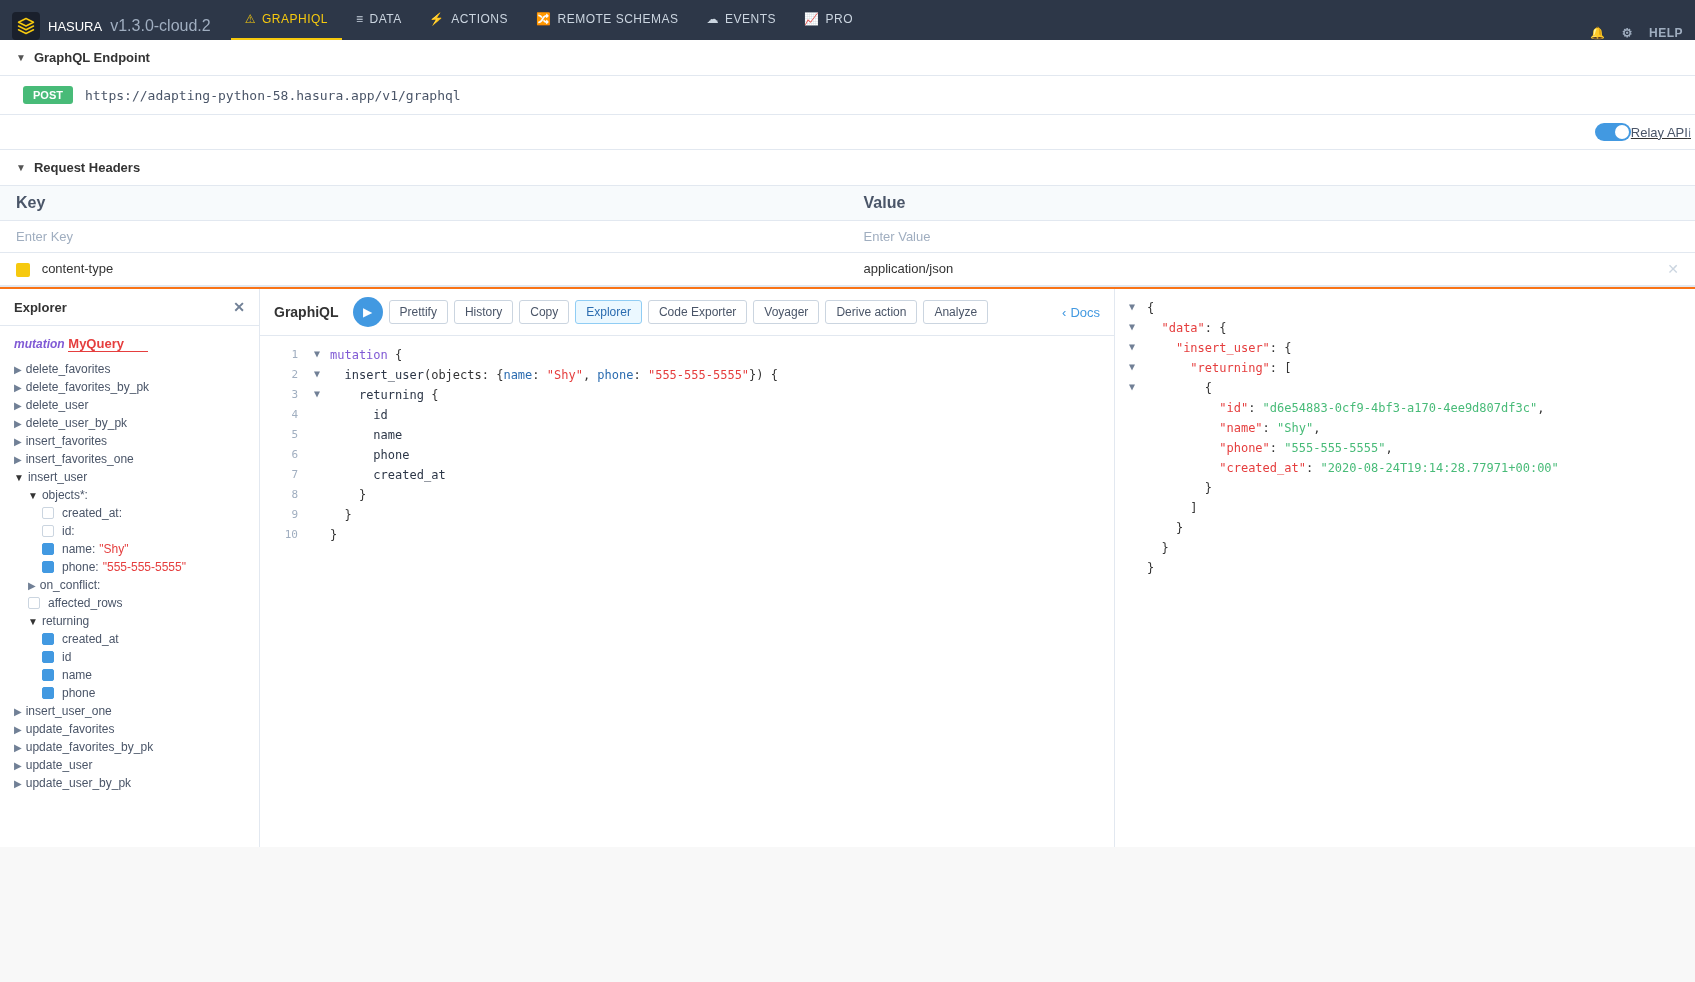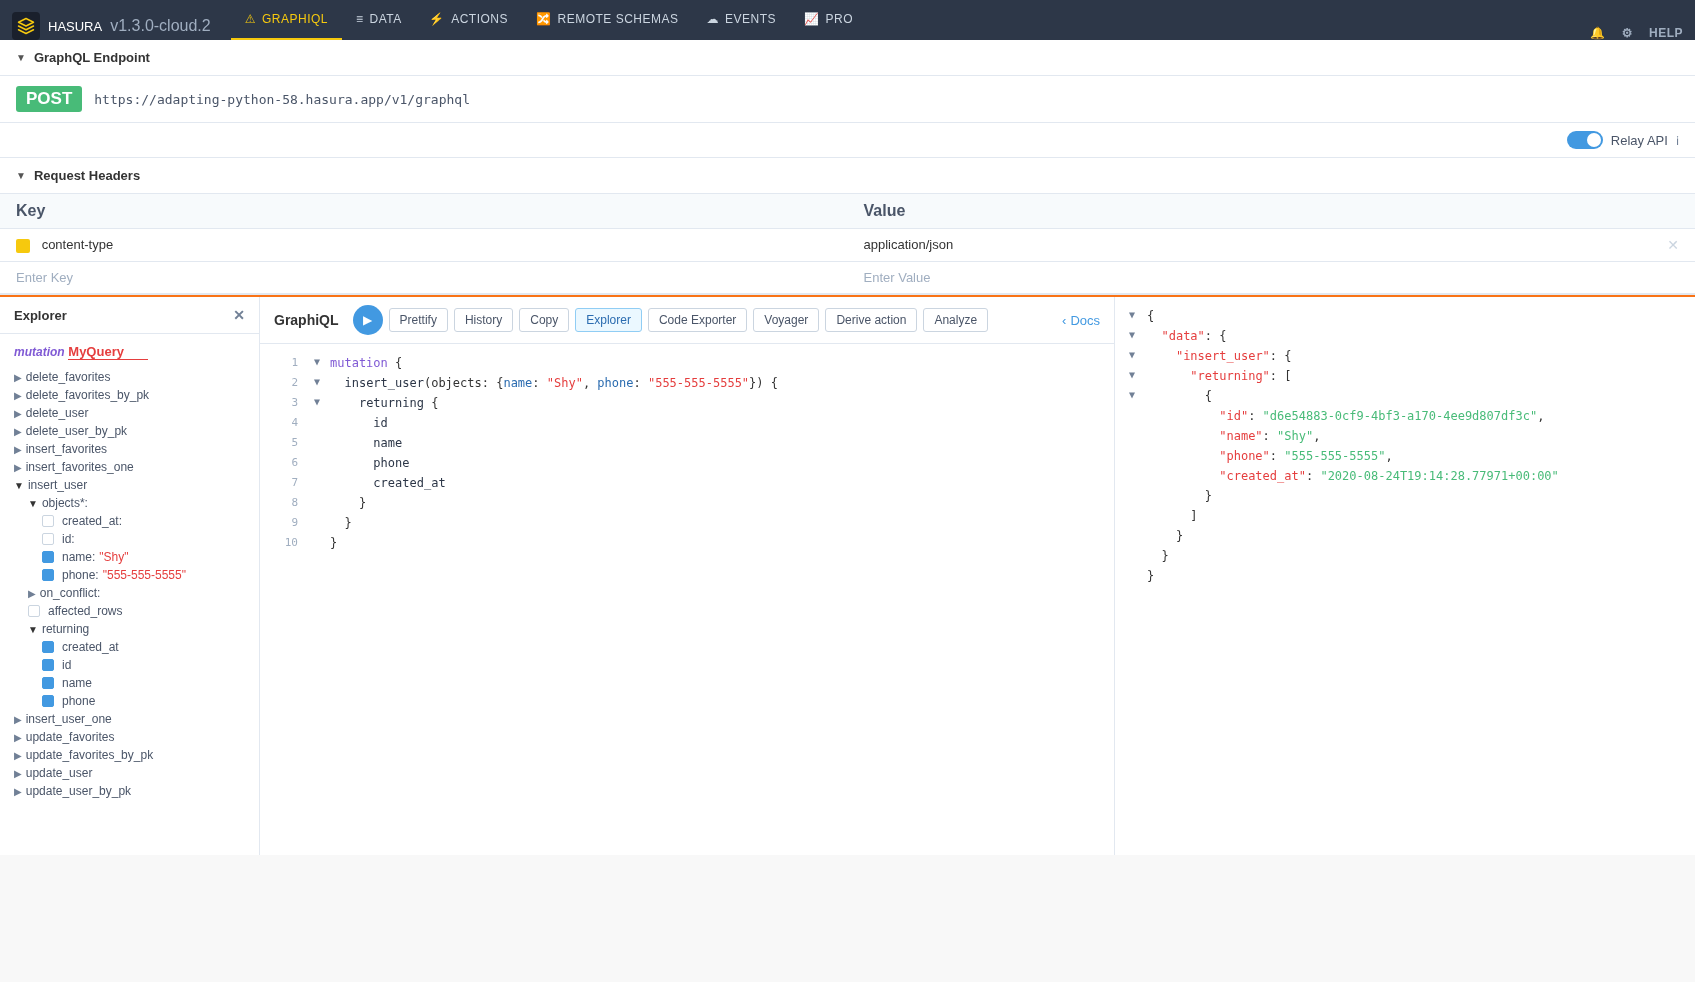--- a/index.html
+++ b/index.html
@@ -91,39 +91,40 @@
       display: flex;
       align-items: center;
       padding: 10px 16px;
       gap: 12px;
       background: #fff;
       border-bottom: 1px solid #e2e8f0;
     }
     .method-badge {
       background: #48bb78;
       color: #fff;
-      font-size: 17px;
+      font-size: 11px;
       font-weight: 700;
       padding: 3px 10px;
       border-radius: 3px;
+      margin-left: 7px;
     }
     .endpoint-url {
       font-size: 13px;
       color: #4a5568;
       font-family: monospace;
     }
 
     .relay-row {
       display: flex;
       align-items: center;
       justify-content: flex-end;
-      padding: 8px 16px;
-      gap: 8px;
+      padding: 8px 4px;
       background: #fff;
       border-bottom: 1px solid #e2e8f0;
+      text-decoration: underline;
     }
     .toggle {
       width: 36px;
       height: 18px;
       background: #4299e1;
       border-radius: 9px;
       position: relative;
       cursor: pointer;
     }
     .toggle::after {
@@ -424,34 +425,34 @@
     <table class="headers-table">
       <thead>
         <tr>
           <th style="width:50%">Key</th>
           <th style="width:50%">Value</th>
         </tr>
       </thead>
       <tbody>
         <tr>
           <td>
+            <span class="enter-placeholder">Enter Key</span>
+          </td>
+          <td>
+            <span class="enter-placeholder">Enter Value</span>
+          </td>
+        </tr>
+        <tr>
+          <td>
             <span class="header-checkbox"></span>
             <span>content-type</span>
           </td>
           <td>
             <span>application/json</span>
             <span class="delete-icon">✕</span>
-          </td>
-        </tr>
-        <tr>
-          <td>
-            <span class="enter-placeholder">Enter Key</span>
-          </td>
-          <td>
-            <span class="enter-placeholder">Enter Value</span>
           </td>
         </tr>
       </tbody>
     </table>
   </div>
 
   <div class="graphiql-container">
 
     <div class="explorer-panel">
       <div class="explorer-header">

